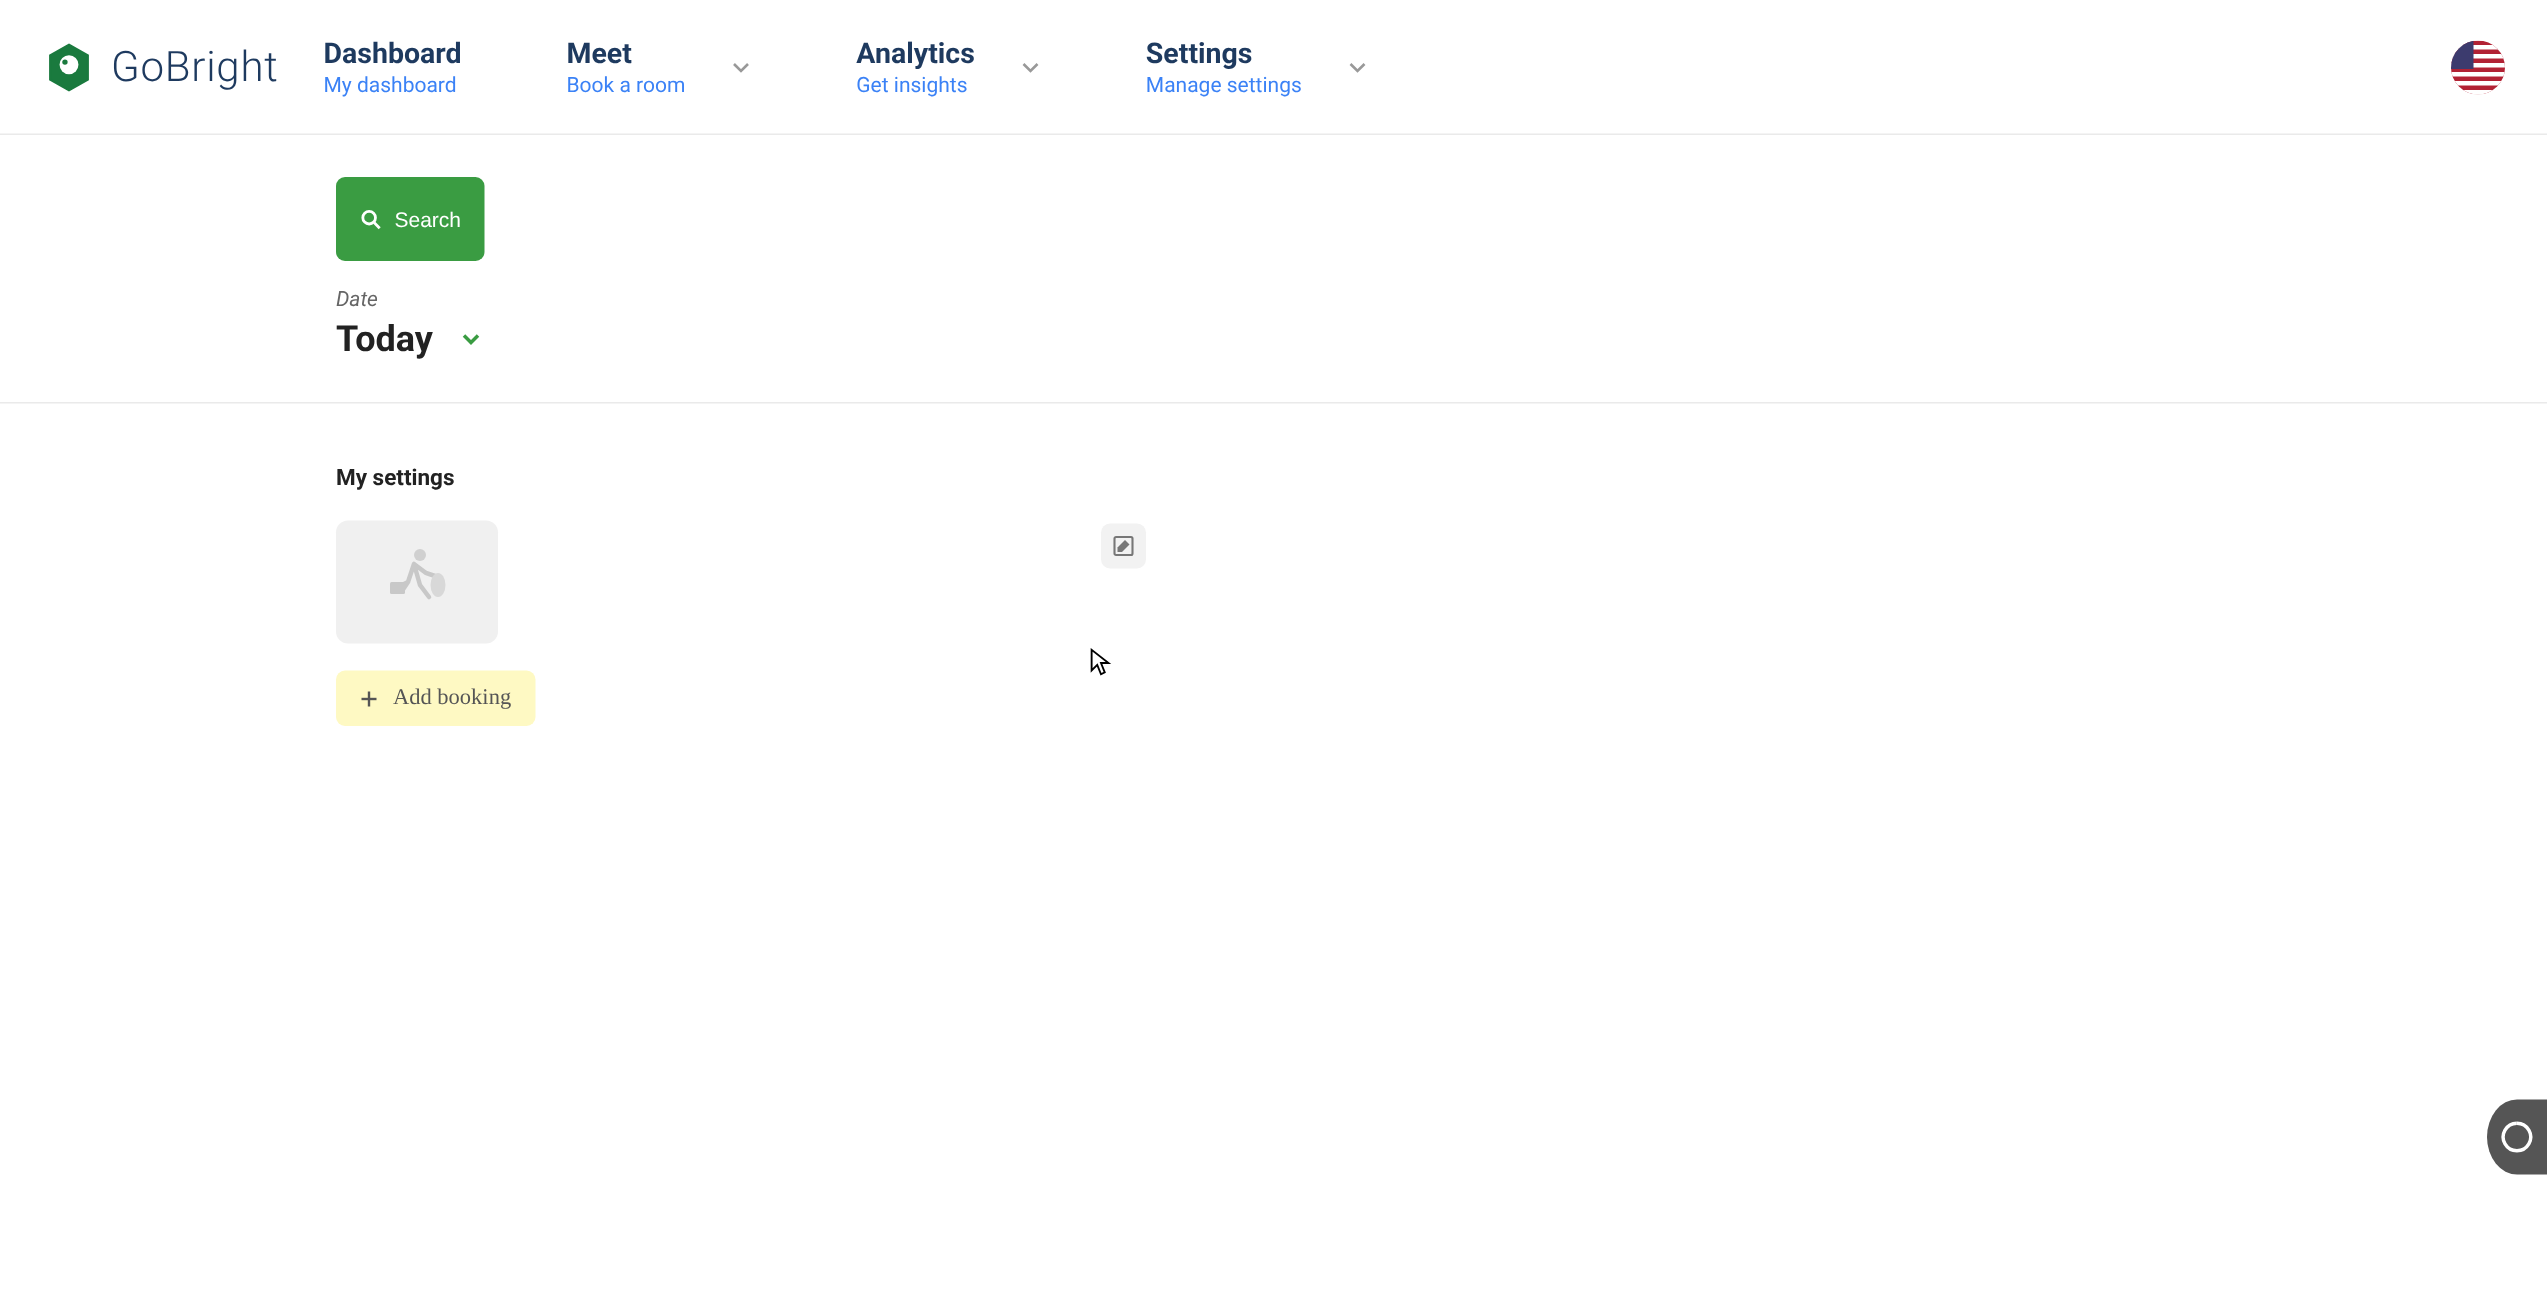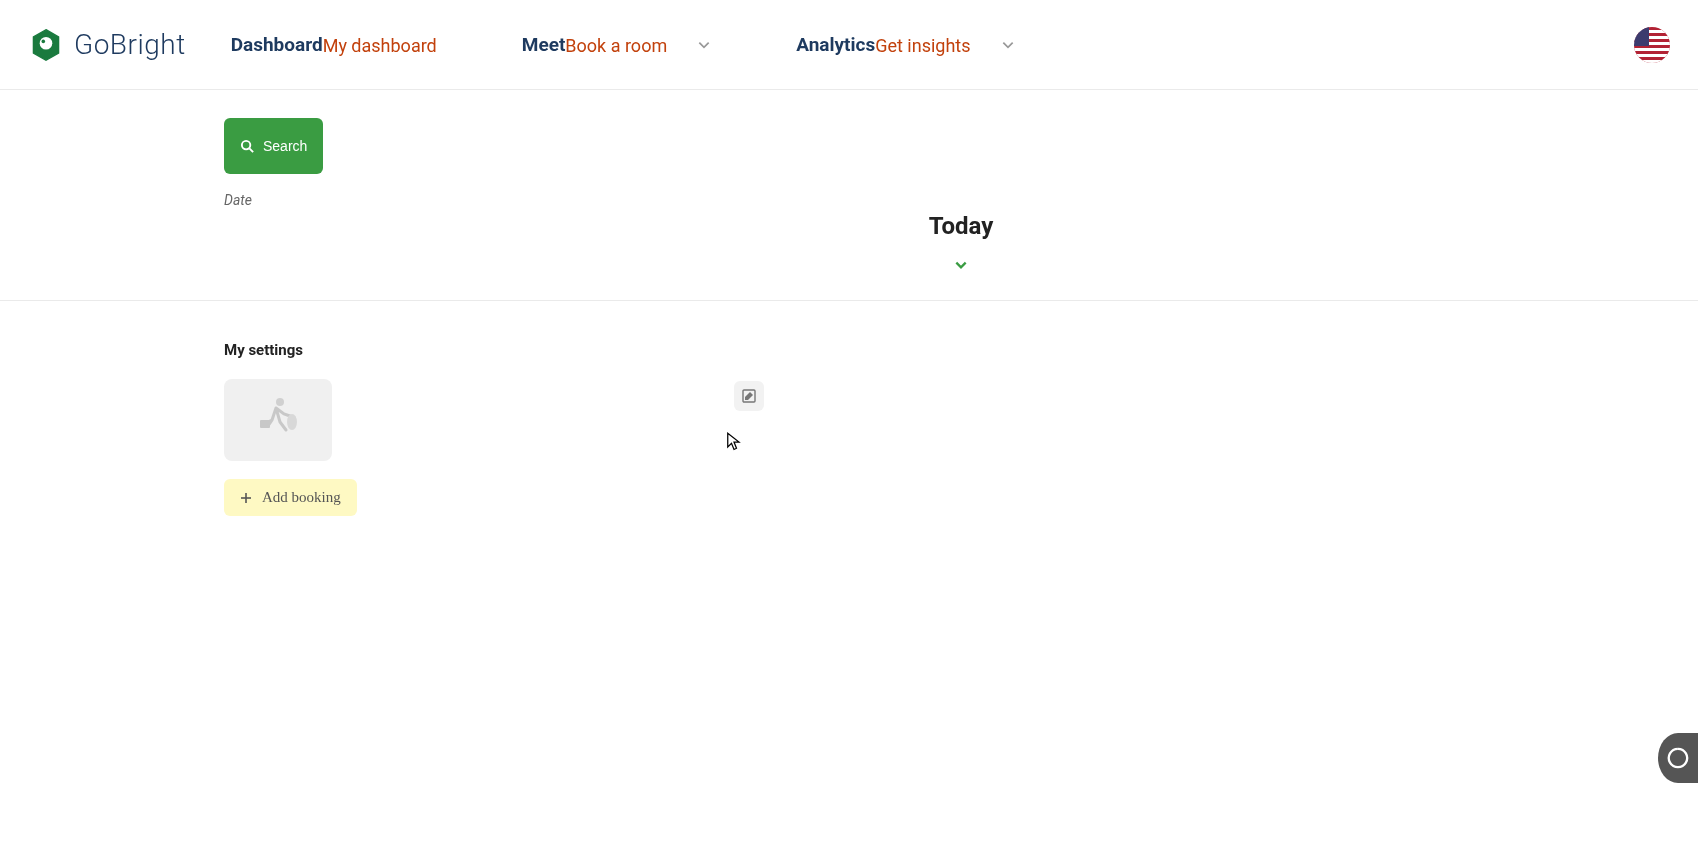--- a/index.html
+++ b/index.html
@@ -40,31 +40,31 @@
       color: #1e3a5f;
       letter-spacing: 0.5px;
     }
     .nav {
       display: flex;
       gap: 70px;
       flex: 1;
     }
     .nav-item {
       display: flex;
-      cursor: pointer;
-      margin-left: 15px;
+      flex-direction: column;
+      cursor: pointer;
     }
     .nav-title {
       font-size: 19px;
       font-weight: 700;
       color: #1e3a5f;
     }
     .nav-subtitle {
-      font-size: 18px;
-      color: #c2410c;
+      font-size: 14px;
+      color: #3b82f6;
       margin-top: 2px;
     }
     .nav-item-wrapper {
       display: flex;
       align-items: center;
       gap: 30px;
     }
     .chevron {
       width: 14px;
       height: 14px;
@@ -103,21 +103,20 @@
       font-size: 14px;
       color: #666;
       font-style: italic;
     }
     .date-value {
       display: flex;
       align-items: center;
       gap: 18px;
       margin-top: 4px;
       cursor: pointer;
-      flex-direction: column;
     }
     .date-text {
       font-size: 24px;
       font-weight: 700;
       color: #222;
     }
     .main {
       padding: 40px 0 0 224px;
     }
     .section-title {
@@ -242,20 +241,29 @@
         <span class="nav-subtitle">Book a room</span>
       </div>
       <svg class="chevron" viewBox="0 0 12 12">
           <path d="M2 4 L6 8 L10 4" stroke="#999" stroke-width="1.5" fill="none"></path>
         </svg>
     </div>
     <div class="nav-item-wrapper">
       <div class="nav-item">
         <span class="nav-title">Analytics</span>
         <span class="nav-subtitle">Get insights</span>
+      </div>
+      <svg class="chevron" viewBox="0 0 12 12">
+          <path d="M2 4 L6 8 L10 4" stroke="#999" stroke-width="1.5" fill="none"></path>
+        </svg>
+    </div>
+    <div class="nav-item-wrapper">
+      <div class="nav-item">
+        <span class="nav-title">Settings</span>
+        <span class="nav-subtitle">Manage settings</span>
       </div>
       <svg class="chevron" viewBox="0 0 12 12">
           <path d="M2 4 L6 8 L10 4" stroke="#999" stroke-width="1.5" fill="none"></path>
         </svg>
     </div>
   </nav>
 
   <div class="flag">
     <svg viewBox="0 0 36 36" width="36" height="36">
       <rect width="36" height="36" fill="#b22234"></rect>

